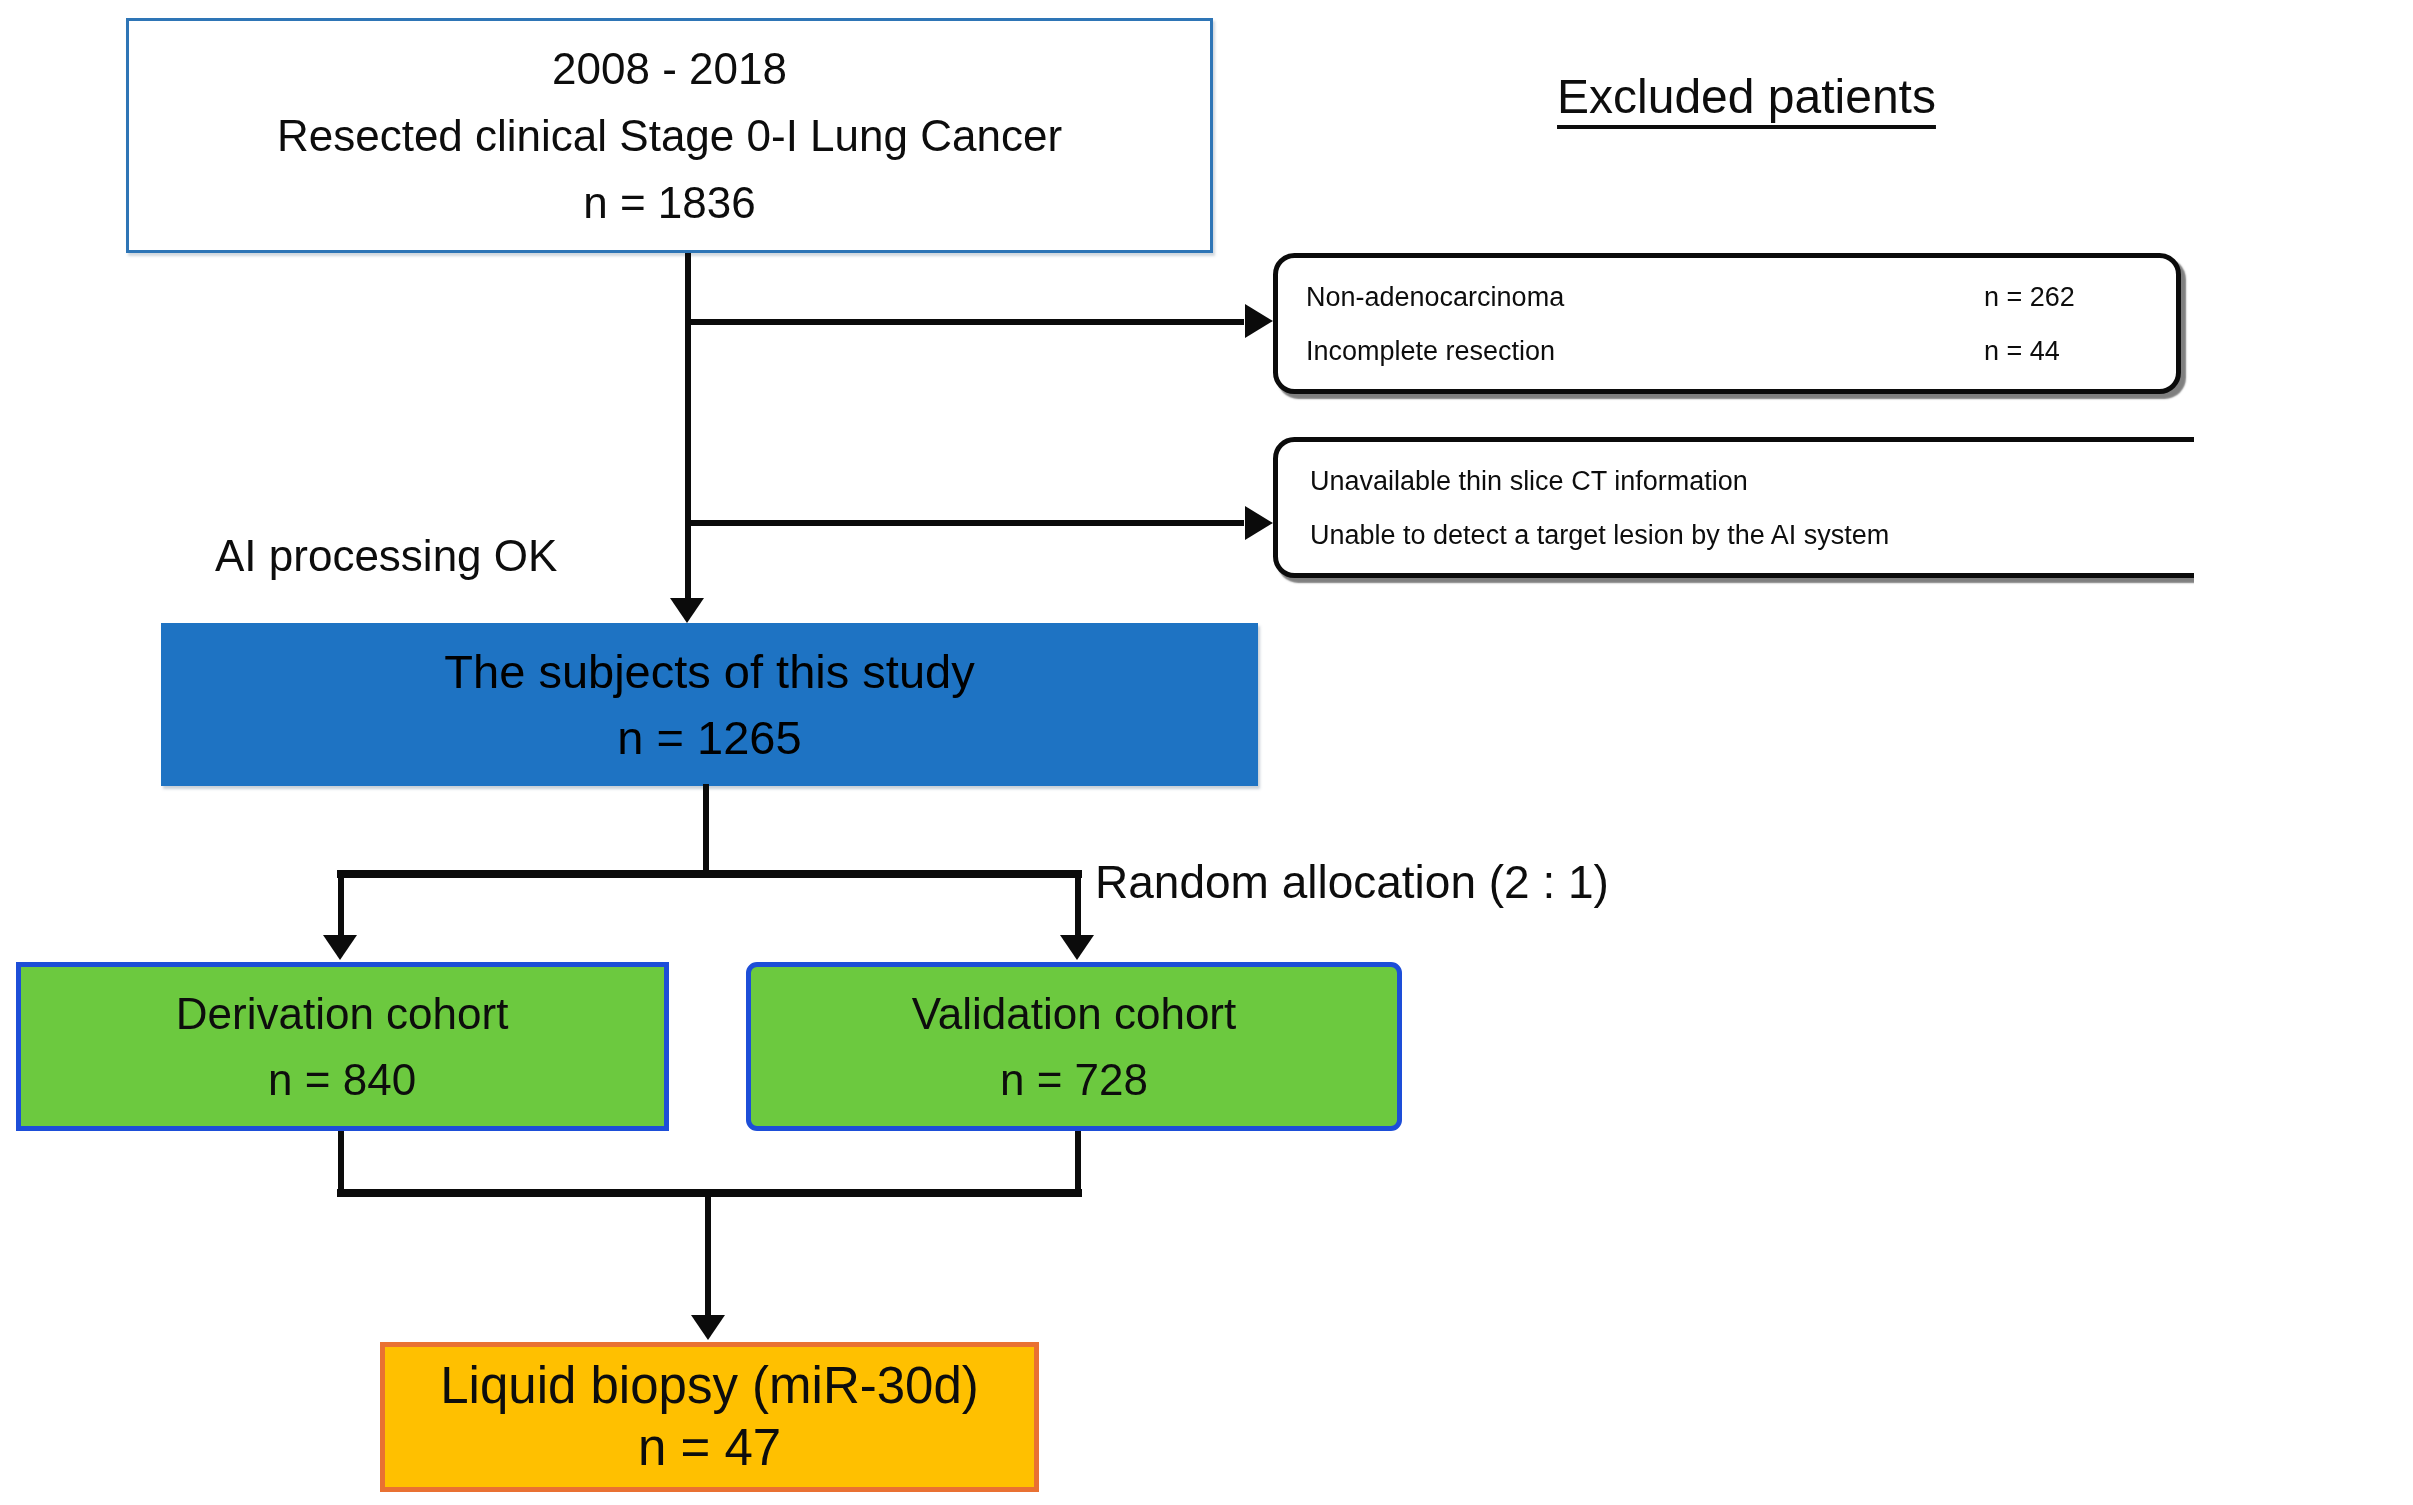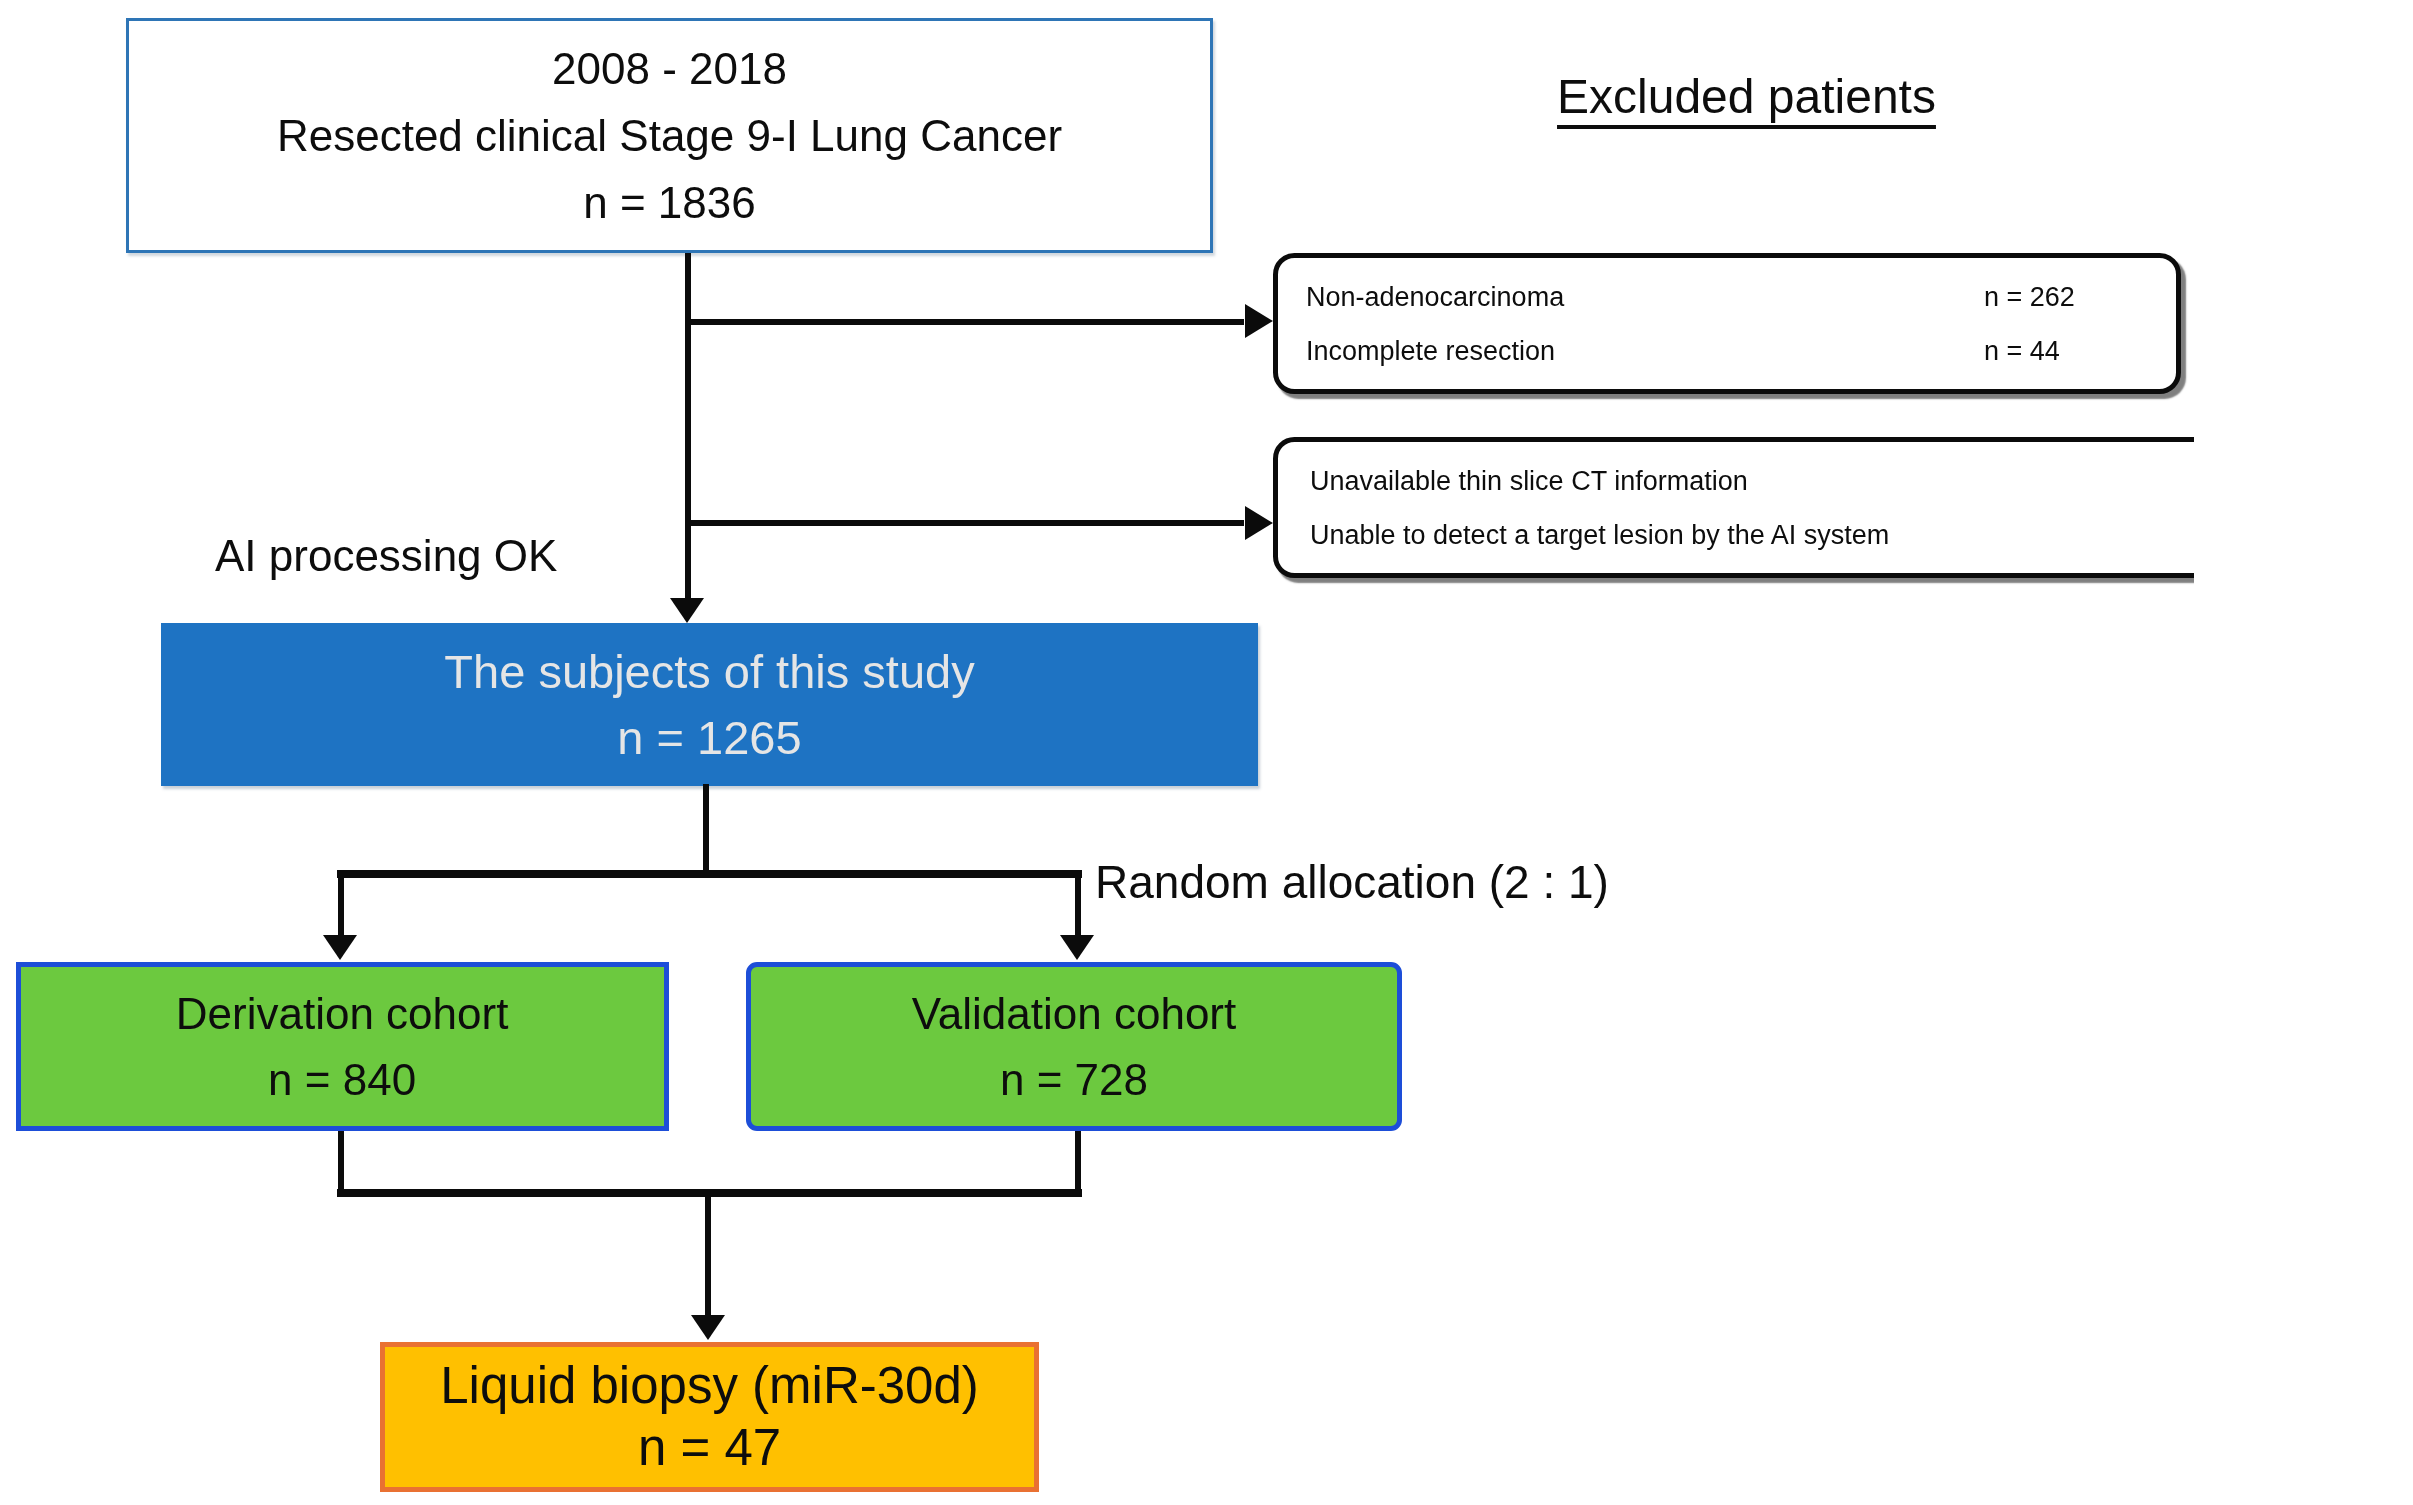--- a/index.html
+++ b/index.html
@@ -8,21 +8,21 @@
     font-family:"Liberation Sans","DejaVu Sans",sans-serif;color:#0d0d0d;
   }
   .abs{position:absolute;}
   
   .box{box-sizing:border-box;display:flex;flex-direction:column;justify-content:center;
        align-items:center;text-align:center;}
   .top-box{left:126px;top:18px;width:1087px;height:235px;background:#ffffff;
            border:3.3px solid #2E75B6;font-size:44px;line-height:67px;
            box-shadow:1.6px 2.5px 2.5px rgba(120,140,160,.35);}
   .subjects-box{left:161px;top:623px;width:1097px;height:163px;background:#1E73C3;
-                color:#e5e5e5;font-size:47px;line-height:66px;
+                color:#000000;font-size:47px;line-height:66px;
                 box-shadow:1.6px 2.5px 2.5px rgba(100,120,140,.35);}
   .cohort-box{top:962px;width:653px;height:169px;background:#6CC93F;
               border:5px solid #1d4ed8;font-size:44px;line-height:66px;box-sizing:border-box;}
   .derivation{left:15.6px;}
   .validation{left:746px;width:656px;border-radius:11px;}
   .biopsy-box{left:380px;top:1342px;width:659px;height:150px;background:#FFC000;
               border:5px solid #E97132;font-size:51px;line-height:62px;box-sizing:border-box;}
   
   .round-box{box-sizing:border-box;background:#ffffff;border:5px solid #0b0b0b;
              border-radius:21.4px;box-shadow:4.1px 5px 1.6px rgba(0,0,0,.5);
@@ -47,21 +47,21 @@
   .ah-right{width:0;height:0;border-top:17.3px solid transparent;
             border-bottom:17.3px solid transparent;border-left:28px solid #0b0b0b;}
 </style>
 </head>
 <body>
 
 <div class="canvas">
 
   <div class="abs box top-box">
     <div>2008 - 2018</div>
-    <div>Resected clinical Stage 9-I Lung Cancer</div>
+    <div>Resected clinical Stage 0-I Lung Cancer</div>
     <div>n = 1836</div>
   </div>
 
   <div class="abs heading">Excluded patients</div>
 
   <div class="abs round-box excl1">
     <div class="erow">
       <span class="lbl">Non-adenocarcinoma</span>
       <span class="val">n = 262</span>
     </div>

